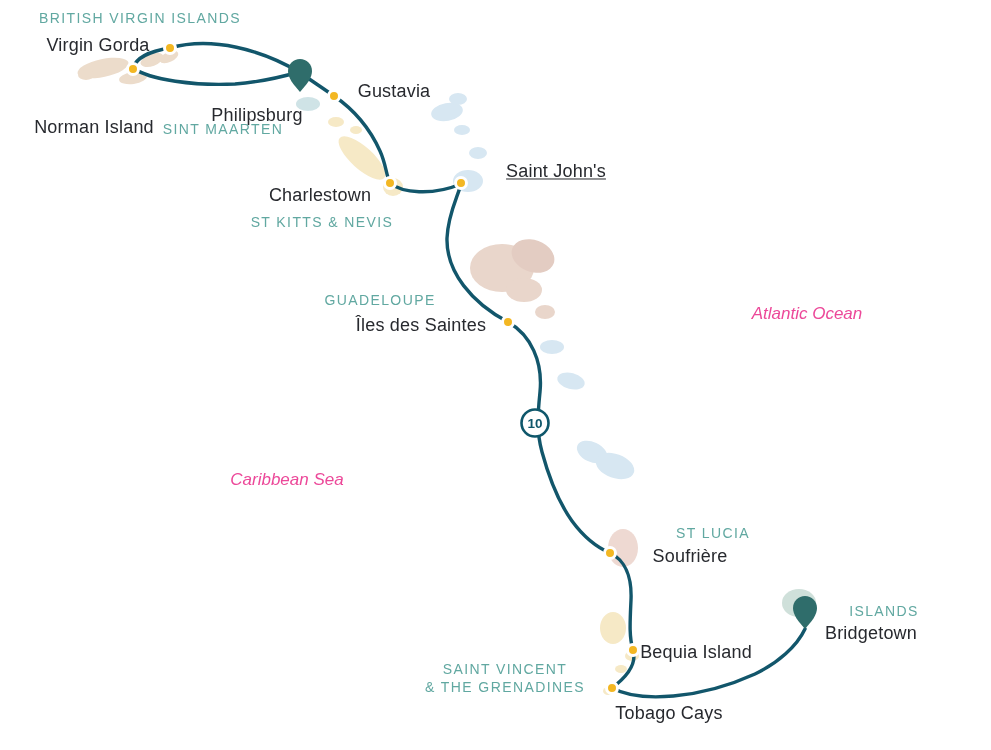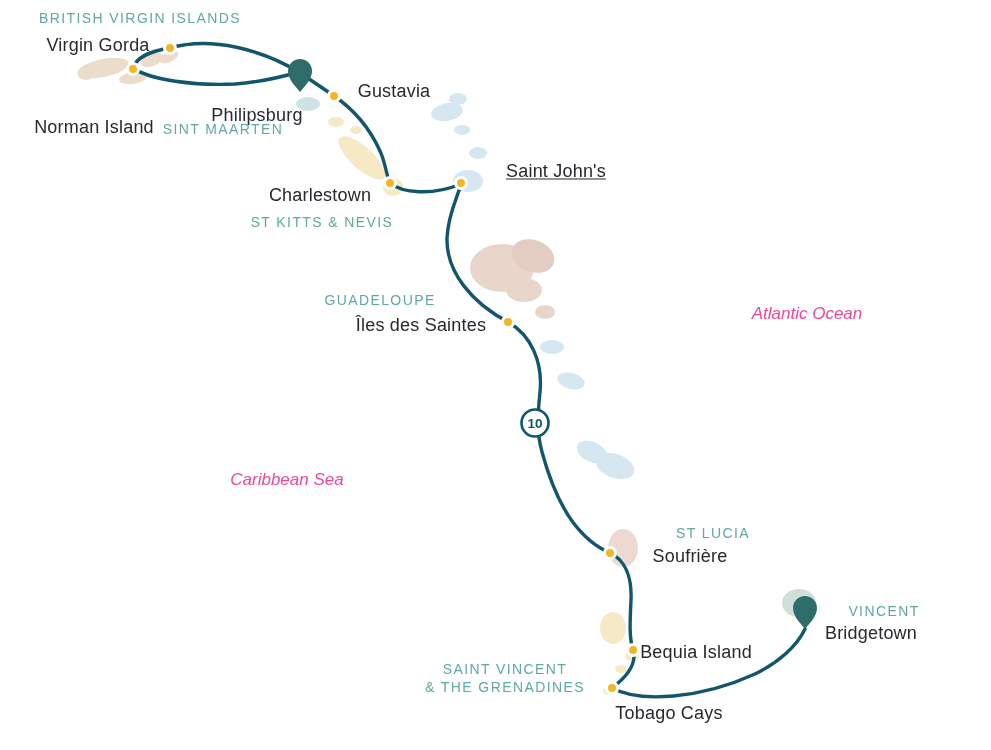--- a/index.html
+++ b/index.html
@@ -136,21 +136,21 @@
 
     <path d="M300,92 C293,84 288,78 288,71 C288,64.4 293.4,59 300,59 C306.6,59 312,64.4 312,71 C312,78 307,84 300,92 Z" fill="#2f6d6b"></path>
     <path d="M805,629 C798,621 793,615 793,608 C793,601.4 798.4,596 805,596 C811.6,596 817,601.4 817,608 C817,615 812,621 805,629 Z" fill="#2f6d6b"></path>
   </svg>
 
   <div class="lbl region-label" style="left:140px; top:19px;">BRITISH VIRGIN ISLANDS</div>
   <div class="lbl region-label" style="left:223px; top:130px;">SINT MAARTEN</div>
   <div class="lbl region-label" style="left:322px; top:223px;">ST KITTS &amp; NEVIS</div>
   <div class="lbl region-label" style="left:380px; top:301px;">GUADELOUPE</div>
   <div class="lbl region-label" style="left:713px; top:534px;">ST LUCIA</div>
-  <div class="lbl region-label" style="left:884px; top:612px;">VINCENT</div>
+  <div class="lbl region-label" style="left:884px; top:612px;">ISLANDS</div>
   <div class="lbl region-label" style="left:505px; top:679px;">SAINT VINCENT
 &amp; THE GRENADINES</div>
 
   <div class="lbl port-label" style="left:98px;  top:46px;">Virgin Gorda</div>
   <div class="lbl port-label" style="left:94px;  top:92px;margin-top:36px;">Norman Island</div>
   <div class="lbl port-label" style="left:257px; top:116px;">Philipsburg</div>
   <div class="lbl port-label" style="left:394px; top:92px;">Gustavia</div>
   <div class="lbl port-label" style="left:556px; top:172px;text-decoration:underline;">Saint John's</div>
   <div class="lbl port-label" style="left:320px; top:196px;">Charlestown</div>
   <div class="lbl port-label" style="left:421px; top:326px;">Îles des Saintes</div>

